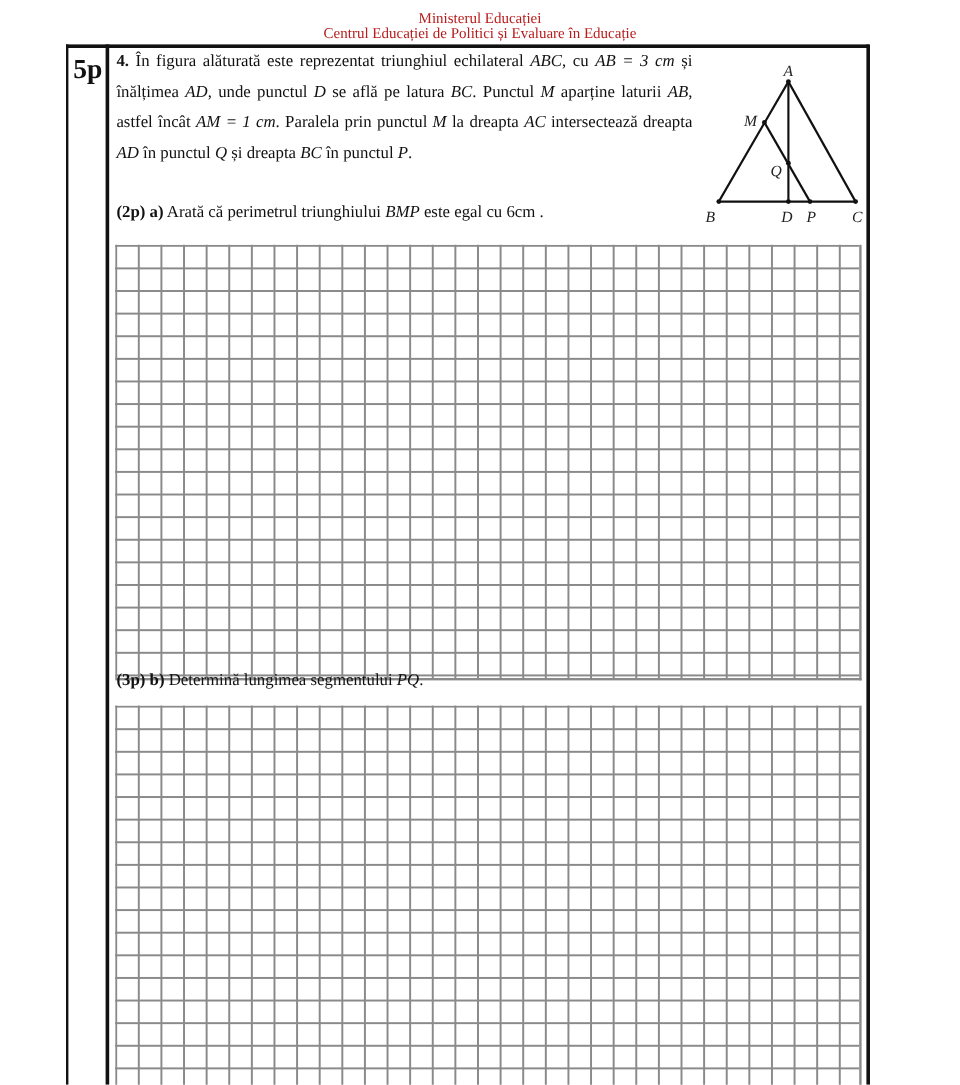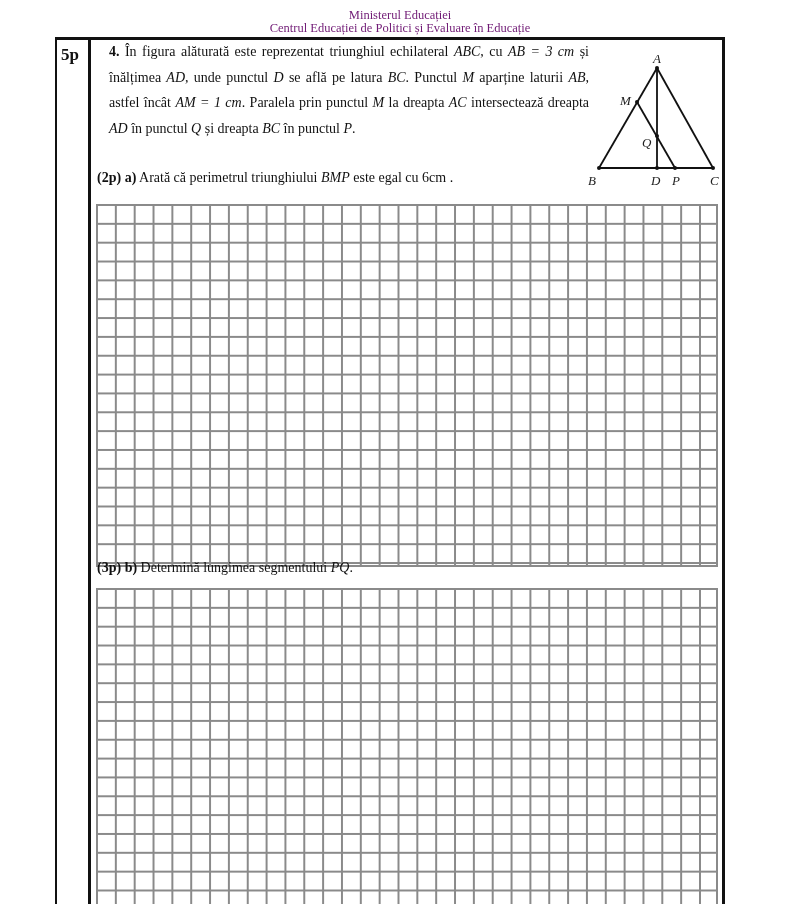--- a/index.html
+++ b/index.html
@@ -1,23 +1,23 @@
 <!DOCTYPE html>
 <html><head>
 <meta charset="utf-8">
 <style>
   html, body { margin:0; padding:0; background:#fff; }
   body { width:800px; height:904px; overflow:hidden; position:relative; font-family:"Liberation Serif", "DejaVu Serif", serif; color:#111; }
-  .hdr { position:absolute; left:0; width:800px; text-align:center; font-size:12.5px; line-height:13px; color:#701a75; }
+  .hdr { position:absolute; left:0; width:800px; text-align:center; font-size:12.5px; line-height:13px; color:#b91c1c; }
   .hdr1 { top:9px; }
   .hdr2 { top:22px; }
   .topline { position:absolute; left:55px; top:37px; width:669px; height:3px; background:#111; }
   .vline { position:absolute; background:#111; }
-  .pts { position:absolute; left:61px; top:45px; font-weight:bold; font-size:17px; }
-  .problem { position:absolute; left:97px; top:39px; width:480px; font-size:14px; line-height:25.5px; text-align:justify;margin-left:12px; }
+  .pts { position:absolute; left:61px; top:45px; font-weight:bold; font-size:23px; }
+  .problem { position:absolute; left:97px; top:39px; width:480px; font-size:14px; line-height:25.5px; text-align:justify; }
   .problem b { font-weight:bold; }
   .m { font-style:italic; }
   .sub { position:absolute; left:97px; font-size:14px; }
   .sub b { font-weight:bold; }
   .grid { position:absolute; left:96px; width:622px;
     background-image:
       linear-gradient(to right, #8a8a8a 2px, transparent 2px),
       linear-gradient(to bottom, #8a8a8a 2px, transparent 2px);
     background-size: 18.85px 18.85px;
     border-right:2px solid #8a8a8a; border-bottom:2px solid #8a8a8a; box-sizing:border-box; }

